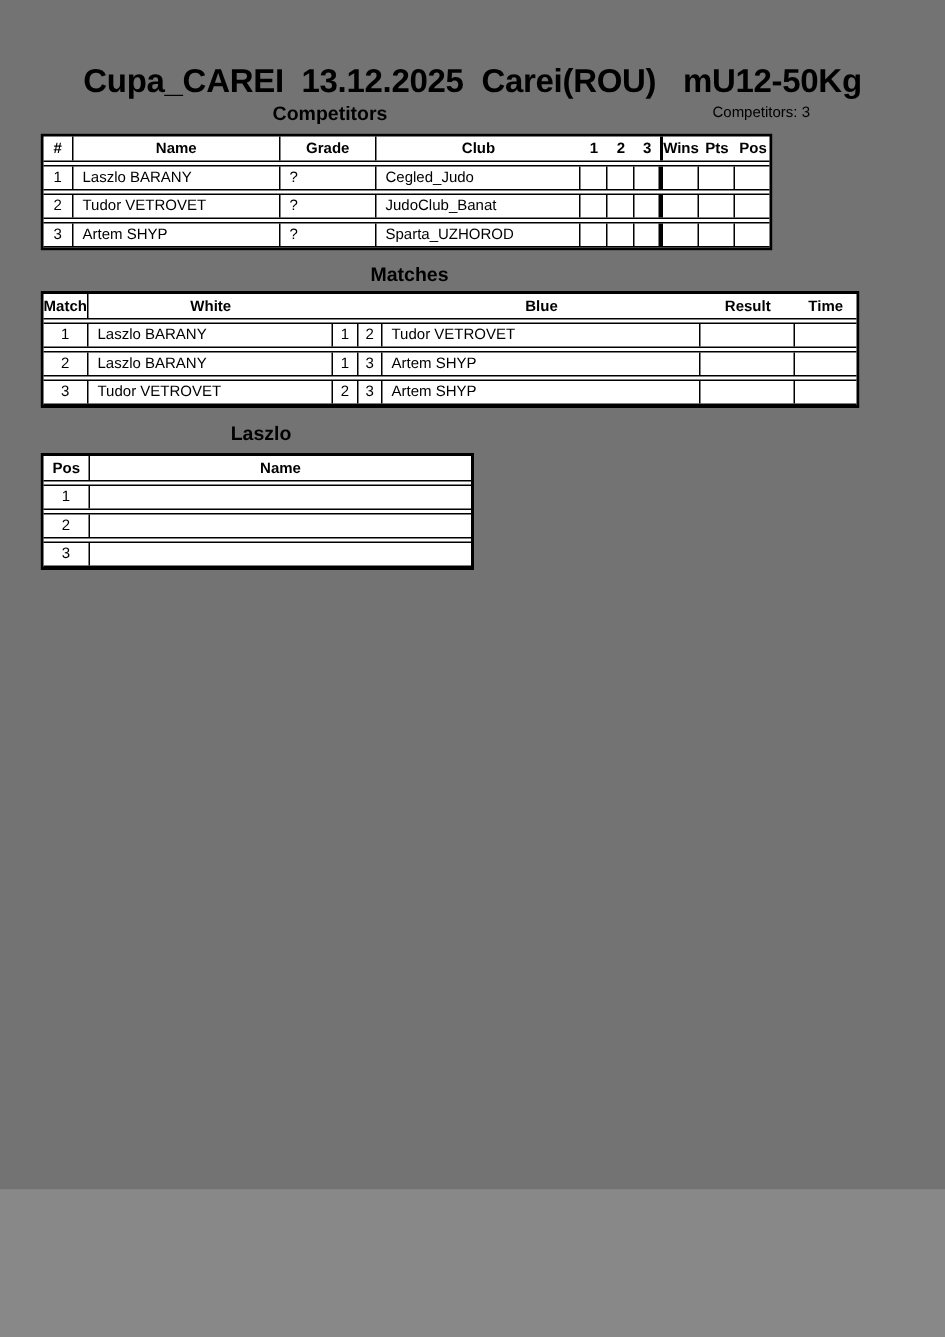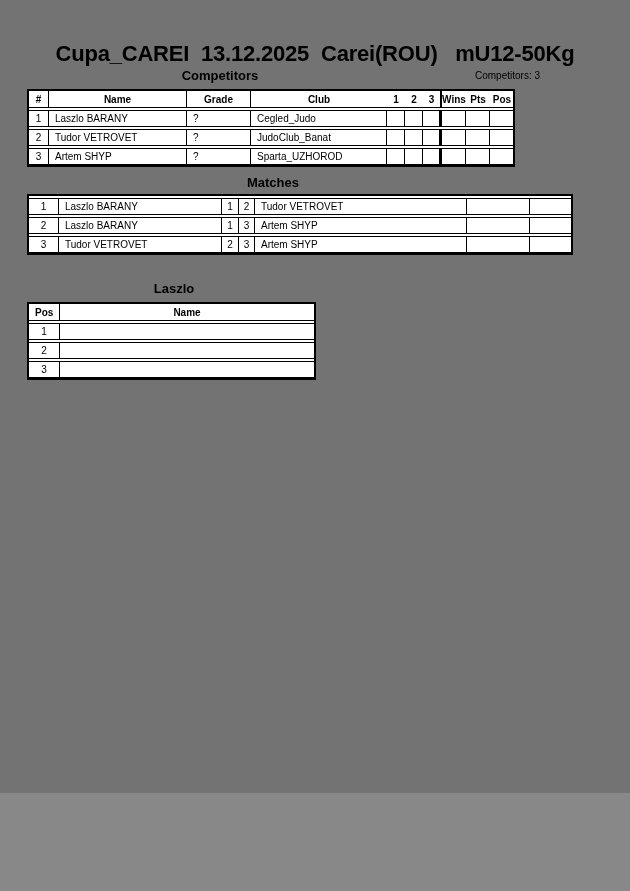--- a/index.html
+++ b/index.html
@@ -101,20 +101,28 @@
       <div class="c br" style="width:17px"></div>
       <div class="c br bl2" style="width:26px"></div>
       <div class="c br" style="width:24px"></div>
       <div class="c" style="width:24px"></div>
     </div>
   </div>
 
   <div class="section-label lbl-matches">Matches</div>
 
   <div class="tbl tbl-matches">
+    <div class="row hd">
+      <div class="c br" style="width:30px">Match</div>
+      <div class="c" style="width:163px">White</div>
+      <div class="c" style="width:33px"></div>
+      <div class="c" style="width:212px">Blue</div>
+      <div class="c" style="width:63px">Result</div>
+      <div class="c" style="width:41px">Time</div>
+    </div>
 
     <div class="row dr">
       <div class="c br" style="width:30px">1</div>
       <div class="c br l" style="width:163px">Laszlo BARANY</div>
       <div class="c br" style="width:17px">1</div>
       <div class="c br" style="width:16px">2</div>
       <div class="c br l" style="width:212px">Tudor VETROVET</div>
       <div class="c br" style="width:63px"></div>
       <div class="c" style="width:41px"></div>
     </div>

